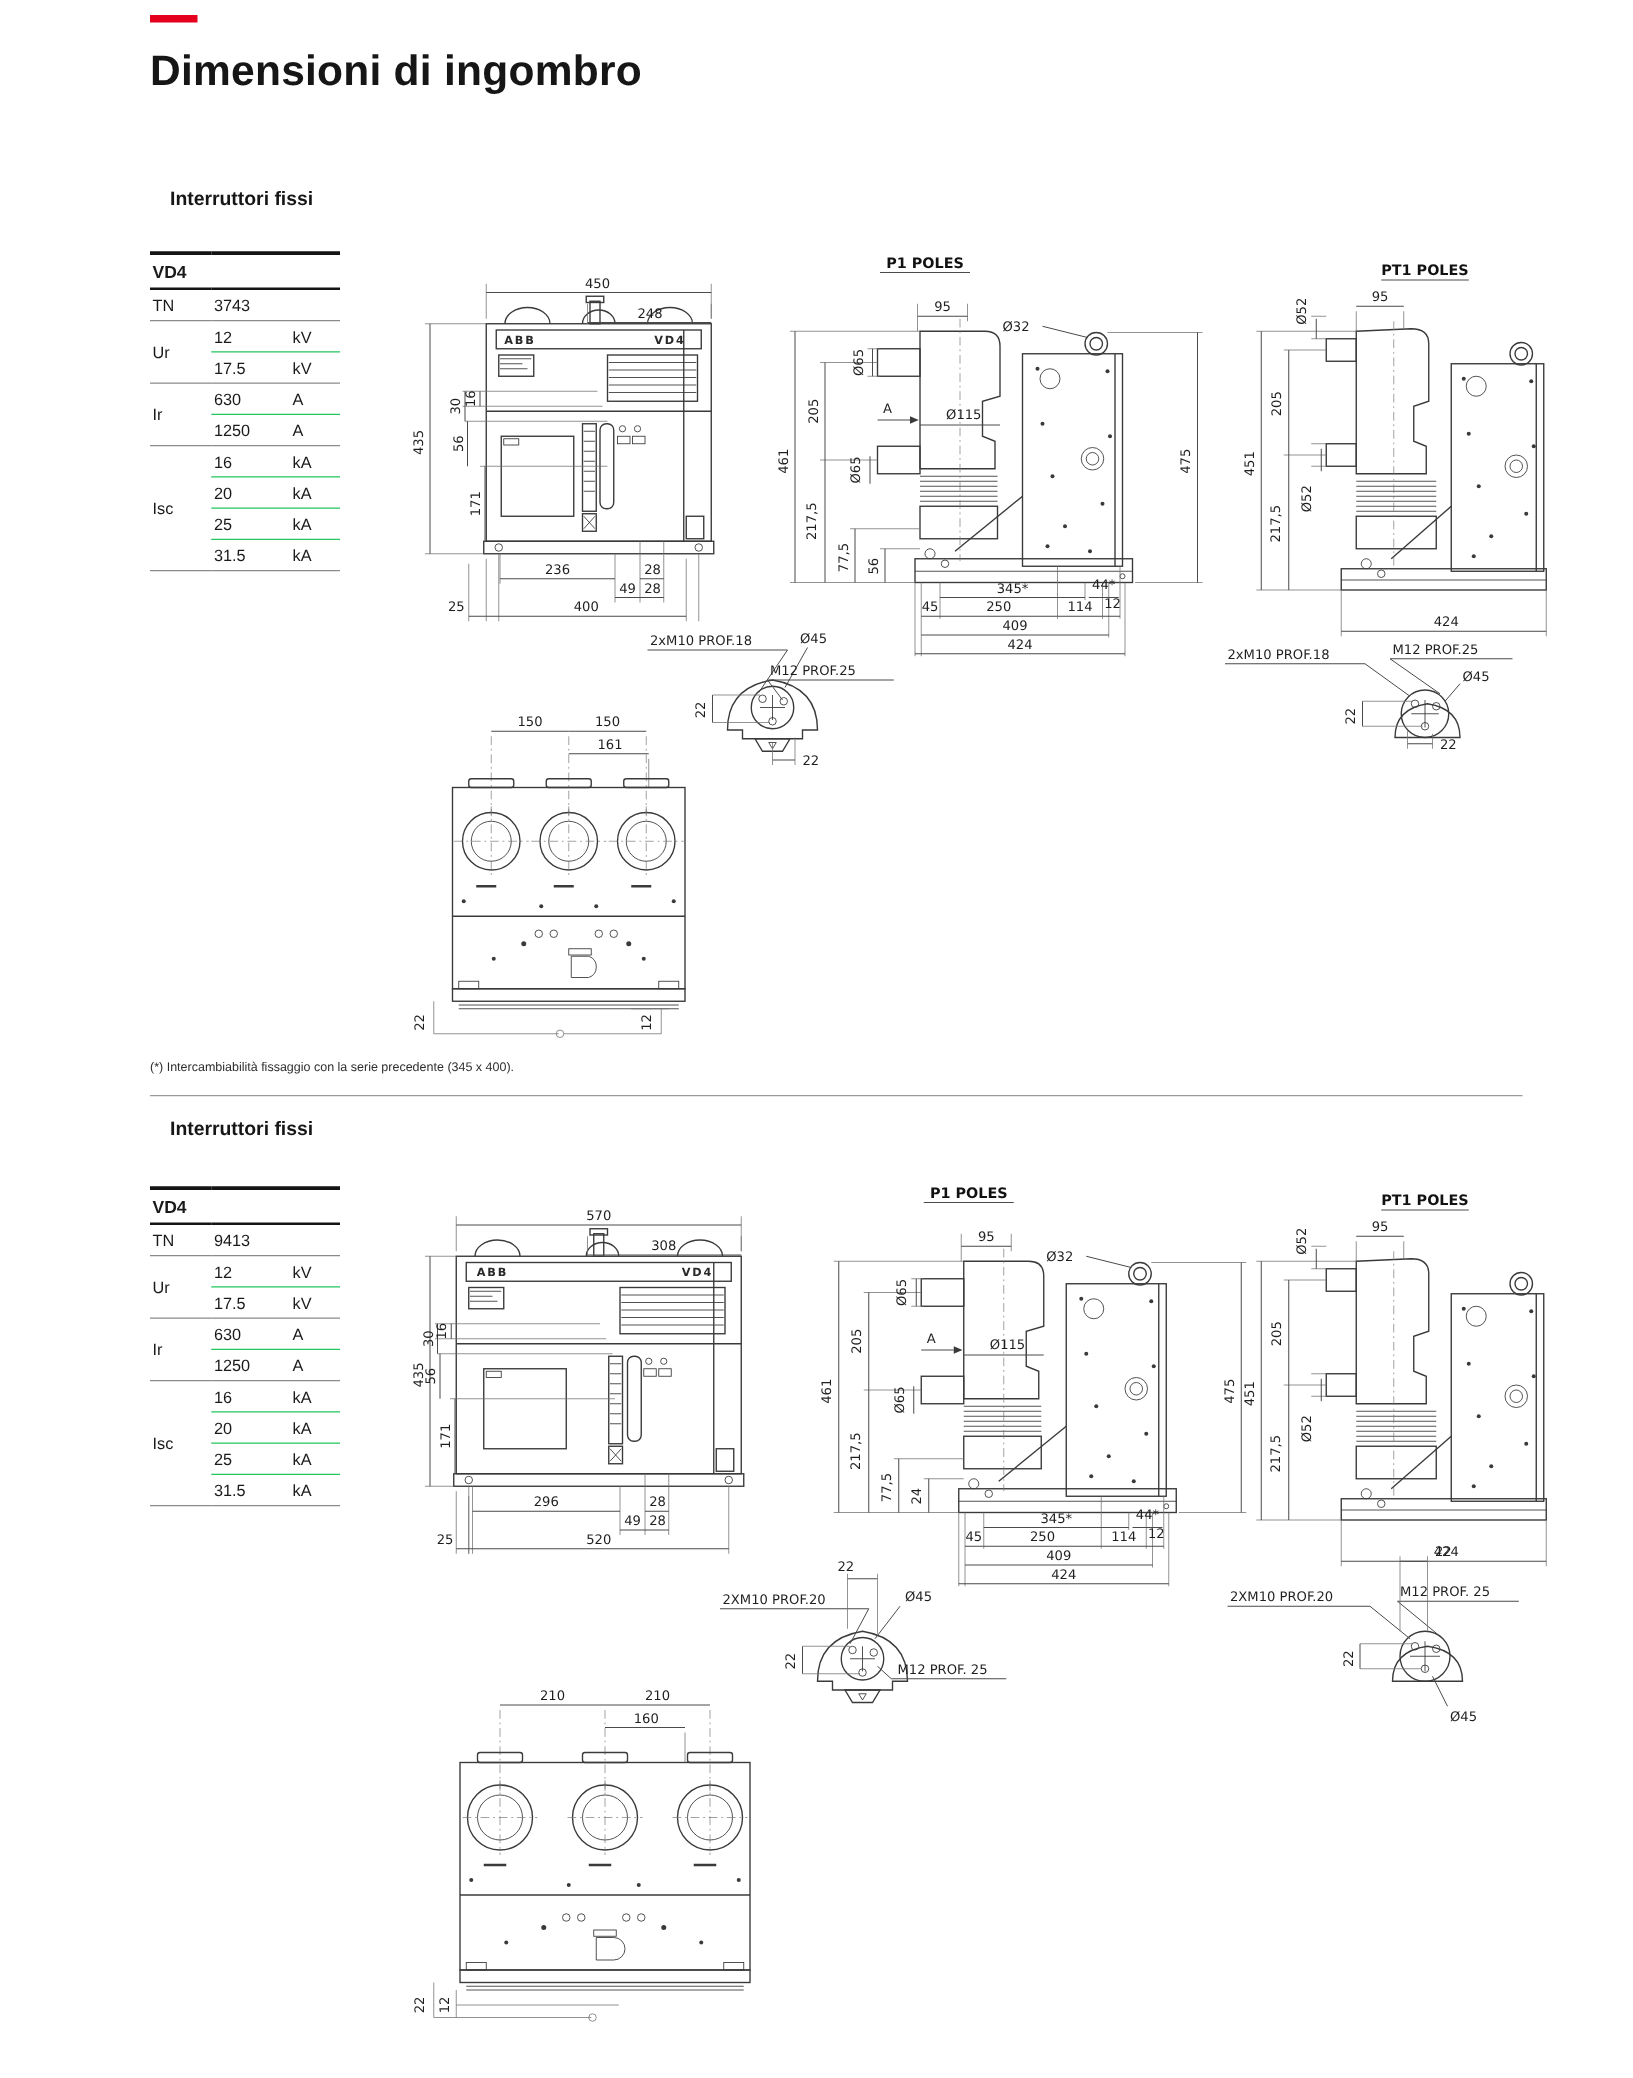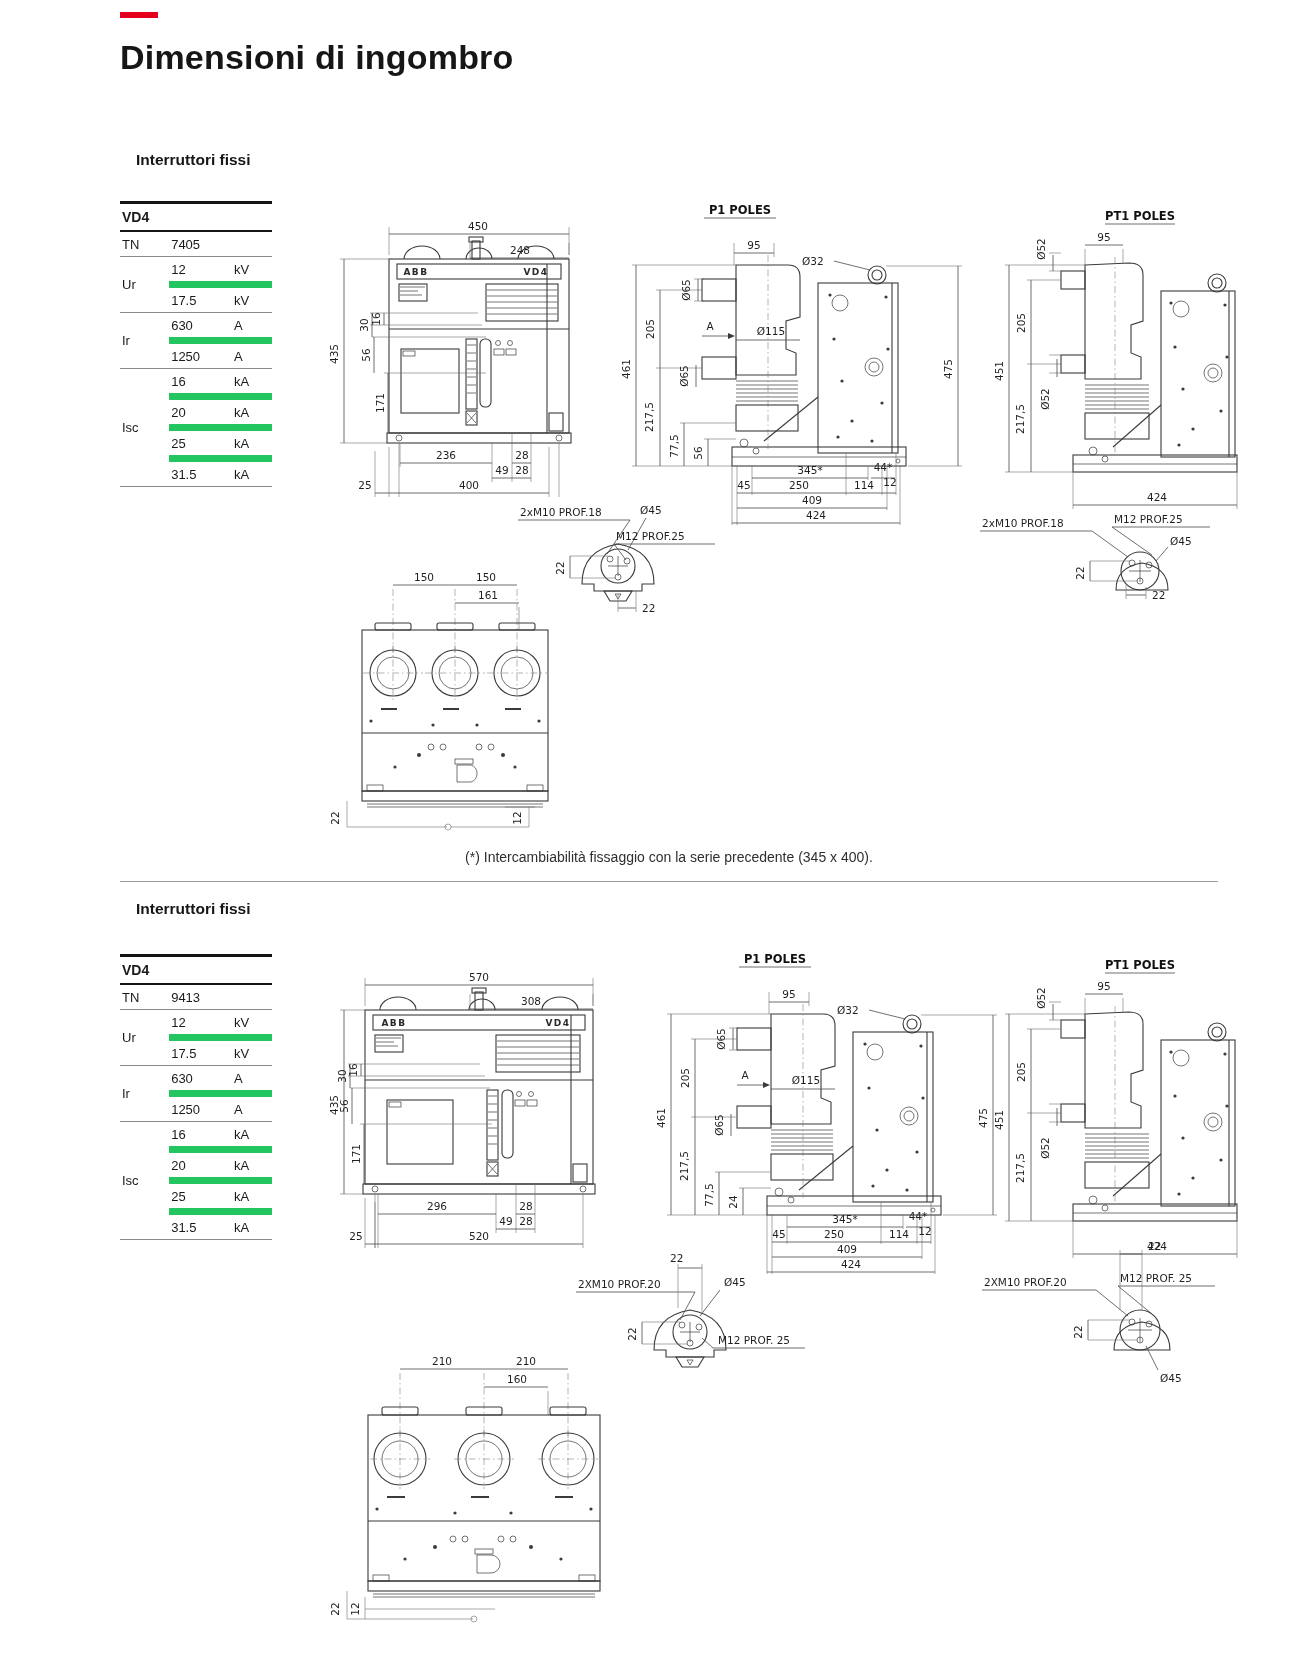--- a/index.html
+++ b/index.html
@@ -11,25 +11,25 @@
   .content{position:relative;}
   .content.s1{height:648px;}
   .content.s2{height:700px;}
   .abs{position:absolute;}
   
   table.spec{border-collapse:collapse;width:152px;border-top:3px solid #141414;font-size:13px;color:#1a1a1a;}
   table.spec td{padding:4.5px 2px;vertical-align:middle;}
   tr.t-title td{font-weight:bold;font-size:14px;border-bottom:2px solid #141414;padding:5px 2px;}
   tr.t-tn{border-bottom:1px solid #8a8a8a;margin-left:28px;}
   tbody.grp{border-bottom:1px solid #8a8a8a;}
-  tbody.grp tr.sub td{border-top:7px solid #22c55e;}
+  tbody.grp tr.sub td{border-top:1px solid #22c55e;}
   td.lbl{width:48px;}
   td.val{width:62px;}
   td.unit{width:38px;}
-  .footnote{font-size:14px;color:#2e2e2e;margin:6px 0 0 0;text-align:center;}
+  .footnote{font-size:10px;color:#2e2e2e;margin:6px 0 0 0;}
   hr.rule{border:none;border-top:1px solid #9a9a9a;margin:16px 0 18px 0;}
   
   svg{overflow:visible;}
   .oln{fill:none;stroke:#3a3a3a;stroke-width:1.1;}
   .ol2{fill:none;stroke:#3a3a3a;stroke-width:.7;}
   .thin{fill:none;stroke:#6f6f6f;stroke-width:.6;}
   .dim{fill:none;stroke:#4a4a4a;stroke-width:.8;}
   .cl{fill:none;stroke:#777;stroke-width:.55;stroke-dasharray:7 3 1.5 3;}
   .dtx{font:10.5px "DejaVu Sans",sans-serif;fill:#1f1f1f;}
   .ttl{font:bold 11.5px "DejaVu Sans",sans-serif;fill:#111;}
@@ -46,21 +46,21 @@
   <h2 class="sec">Interruttori fissi</h2>
   <div class="content s1">
 
     <table class="spec abs" style="left:0;top:6px">
       <tbody>
           <tr class="t-title">
             <td colspan="3">VD4</td>
           </tr>
       <tr class="t-tn">
             <td class="lbl">TN</td>
-          <td colspan="2">7405</td>
+          <td colspan="2">3743</td>
           </tr>
         </tbody>
       <tbody class="grp">
         <tr>
             <td class="lbl" rowspan="2">Ur</td>
             <td class="val">12</td>
             <td class="unit">kV</td>
           </tr>
         <tr class="sub">
             <td class="val">17.5</td>

